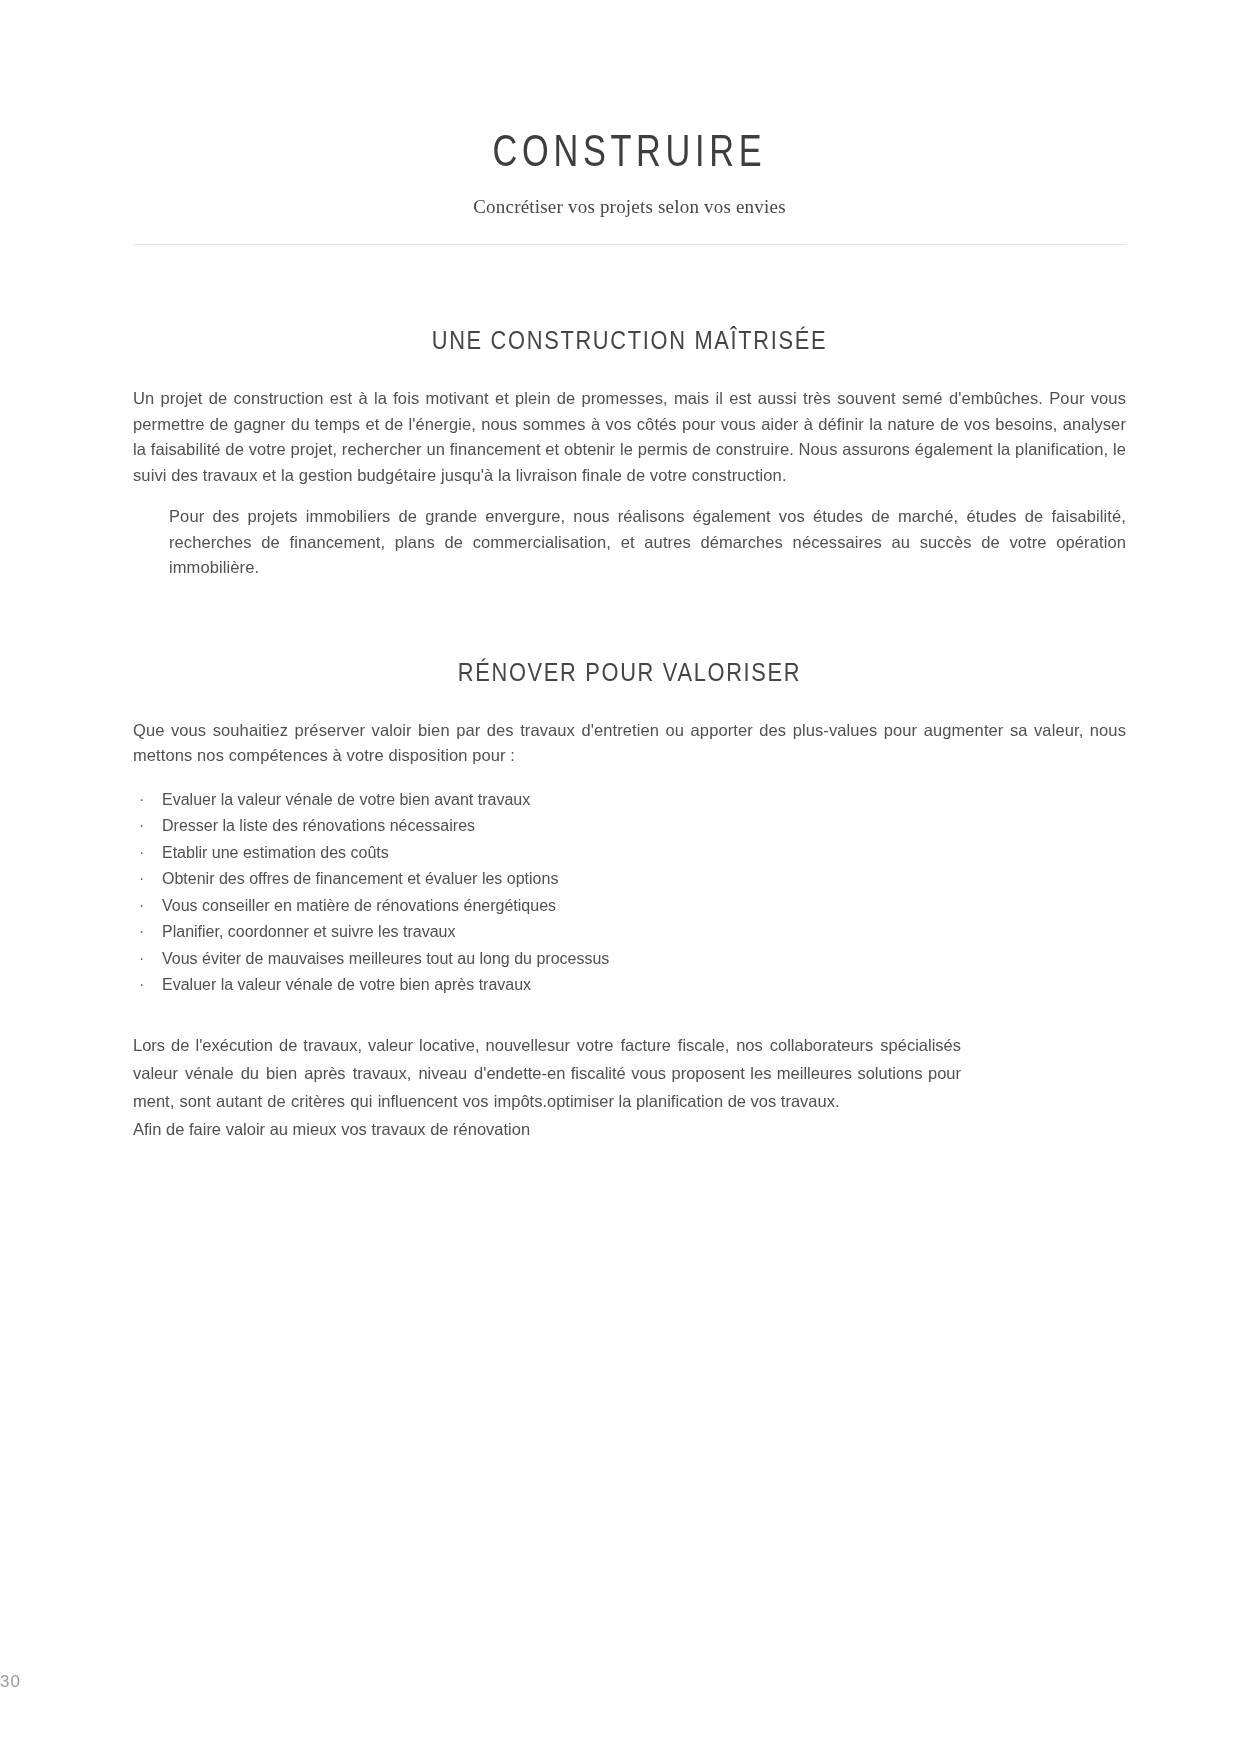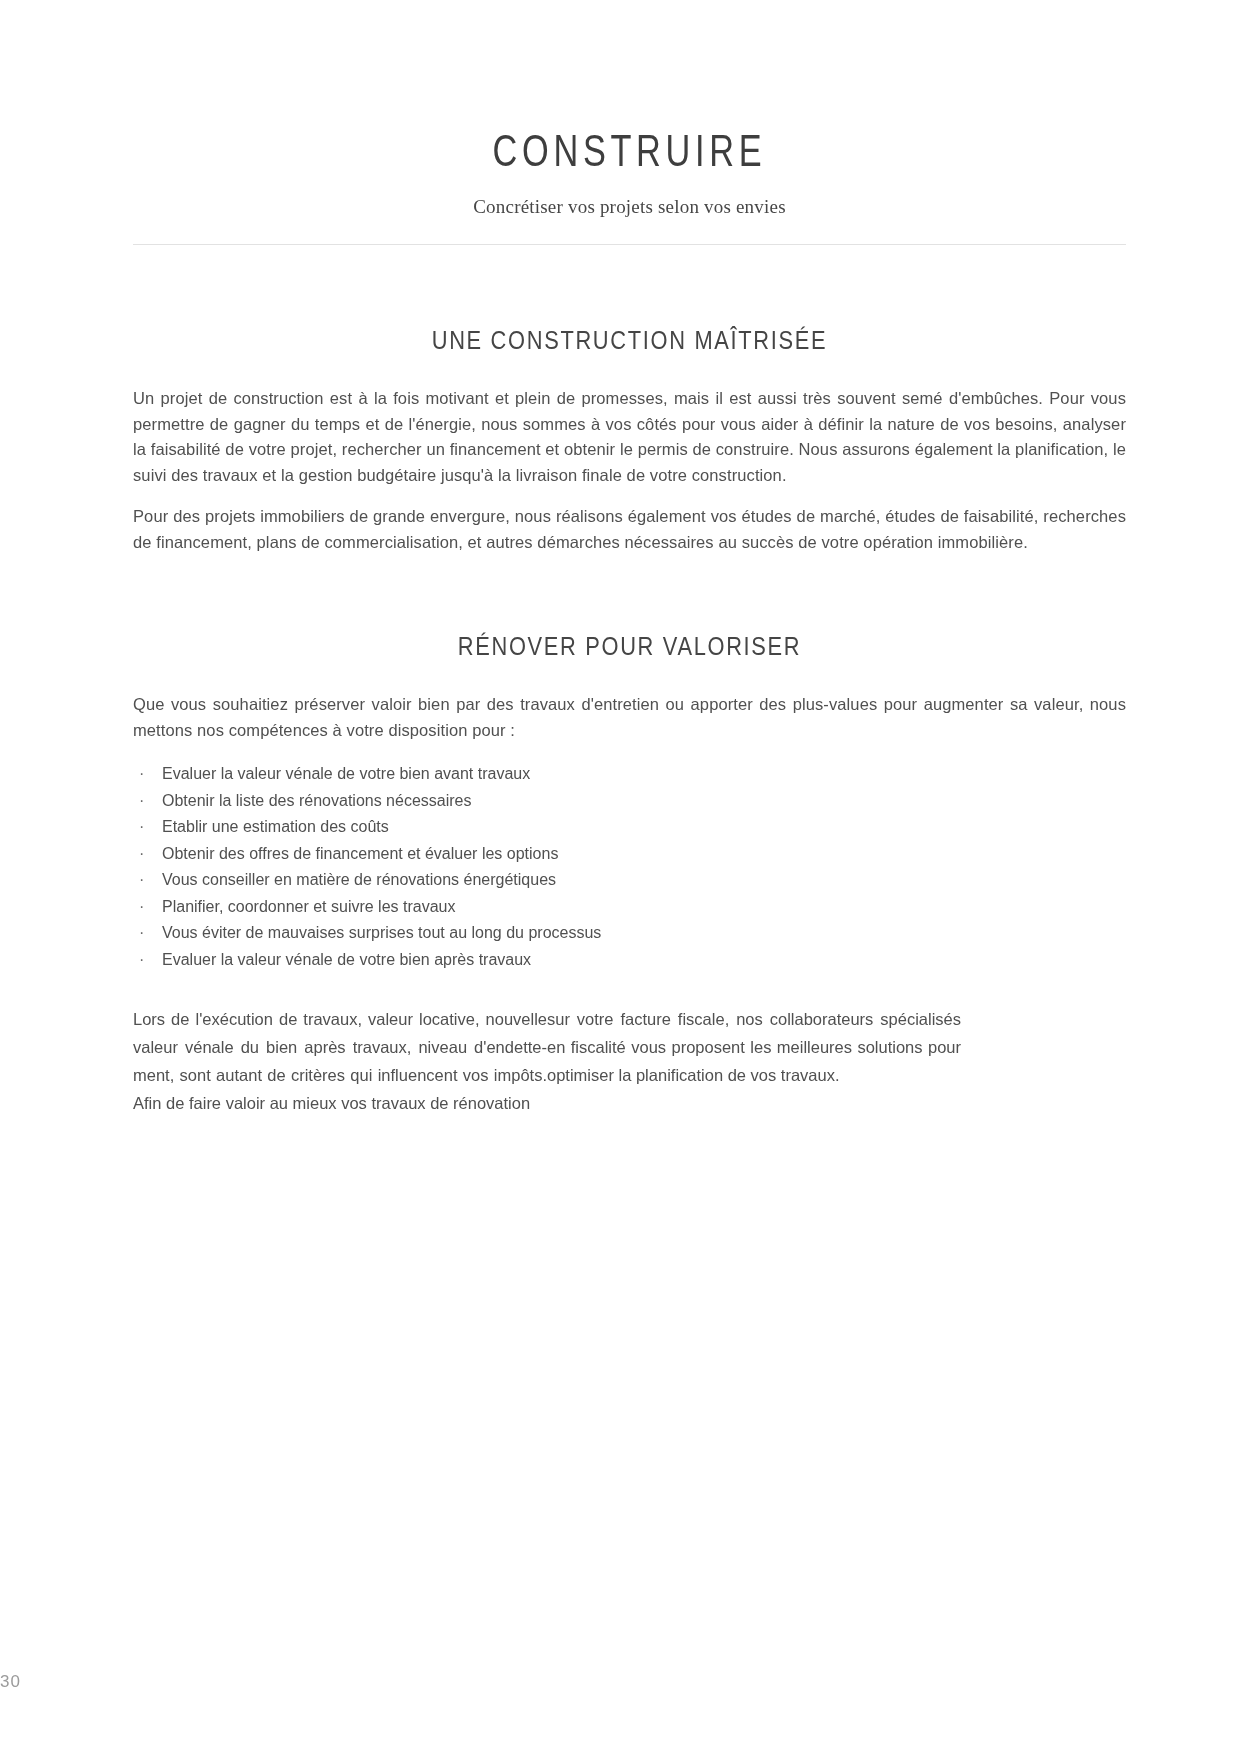--- a/index.html
+++ b/index.html
@@ -66,21 +66,21 @@
 
   .para {
     margin: 0;
     font-size: 16.5px;
     line-height: 25.5px;
     text-align: justify;
     color: #505050;
     letter-spacing: 0.1px;
   }
   .p-lead   { margin-top: 30px; }
-  .p-follow { margin-top: 16px; }
+  .p-follow { margin-top: 16px; margin-left: 36px; }
 
   
   .bullets {
     list-style: none;
     margin: 18px 0 0 0;
     padding: 0;
   }
   .bullets li {
     display: flex;
     align-items: baseline;
@@ -141,41 +141,41 @@
   </h2>
   <p class="para p-lead">Que vous souhaitiez préserver valoir bien par des travaux d'entretien ou apporter des plus-values pour augmenter sa valeur, nous mettons nos compétences à votre disposition pour :</p>
 
   <ul class="bullets">
     <li>
       <span class="marker">·</span>
       <span>Evaluer la valeur vénale de votre bien avant travaux</span>
     </li>
     <li>
       <span class="marker">·</span>
-      <span>Obtenir la liste des rénovations nécessaires</span>
+      <span>Dresser la liste des rénovations nécessaires</span>
     </li>
     <li>
       <span class="marker">·</span>
       <span>Etablir une estimation des coûts</span>
     </li>
     <li>
       <span class="marker">·</span>
       <span>Obtenir des offres de financement et évaluer les options</span>
     </li>
     <li>
       <span class="marker">·</span>
       <span>Vous conseiller en matière de rénovations énergétiques</span>
     </li>
     <li>
       <span class="marker">·</span>
       <span>Planifier, coordonner et suivre les travaux</span>
     </li>
     <li>
       <span class="marker">·</span>
-      <span>Vous éviter de mauvaises surprises tout au long du processus</span>
+      <span>Vous éviter de mauvaises meilleures tout au long du processus</span>
     </li>
     <li>
       <span class="marker">·</span>
       <span>Evaluer la valeur vénale de votre bien après travaux</span>
     </li>
   </ul>
 
   <div class="twocol">
     <div class="col">Lors de l'exécution de travaux, valeur locative, nouvelle valeur vénale du bien après travaux, niveau d'endette­ment, sont autant de critères qui influencent vos impôts. Afin de faire valoir au mieux vos travaux de rénovation</div>
     <div class="col">sur votre facture fiscale, nos collaborateurs spécialisés en fiscalité vous proposent les meilleures solutions pour optimiser la planification de vos travaux.</div>

